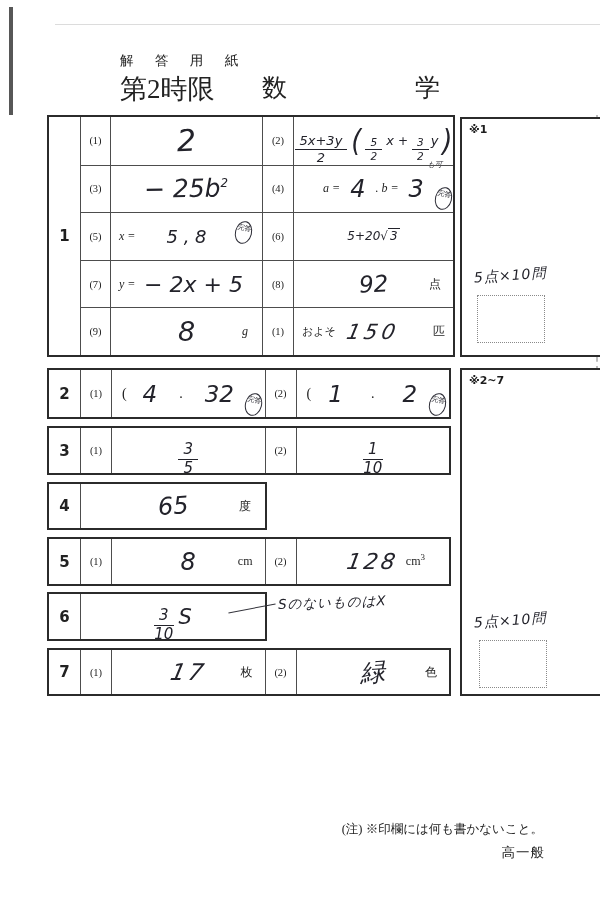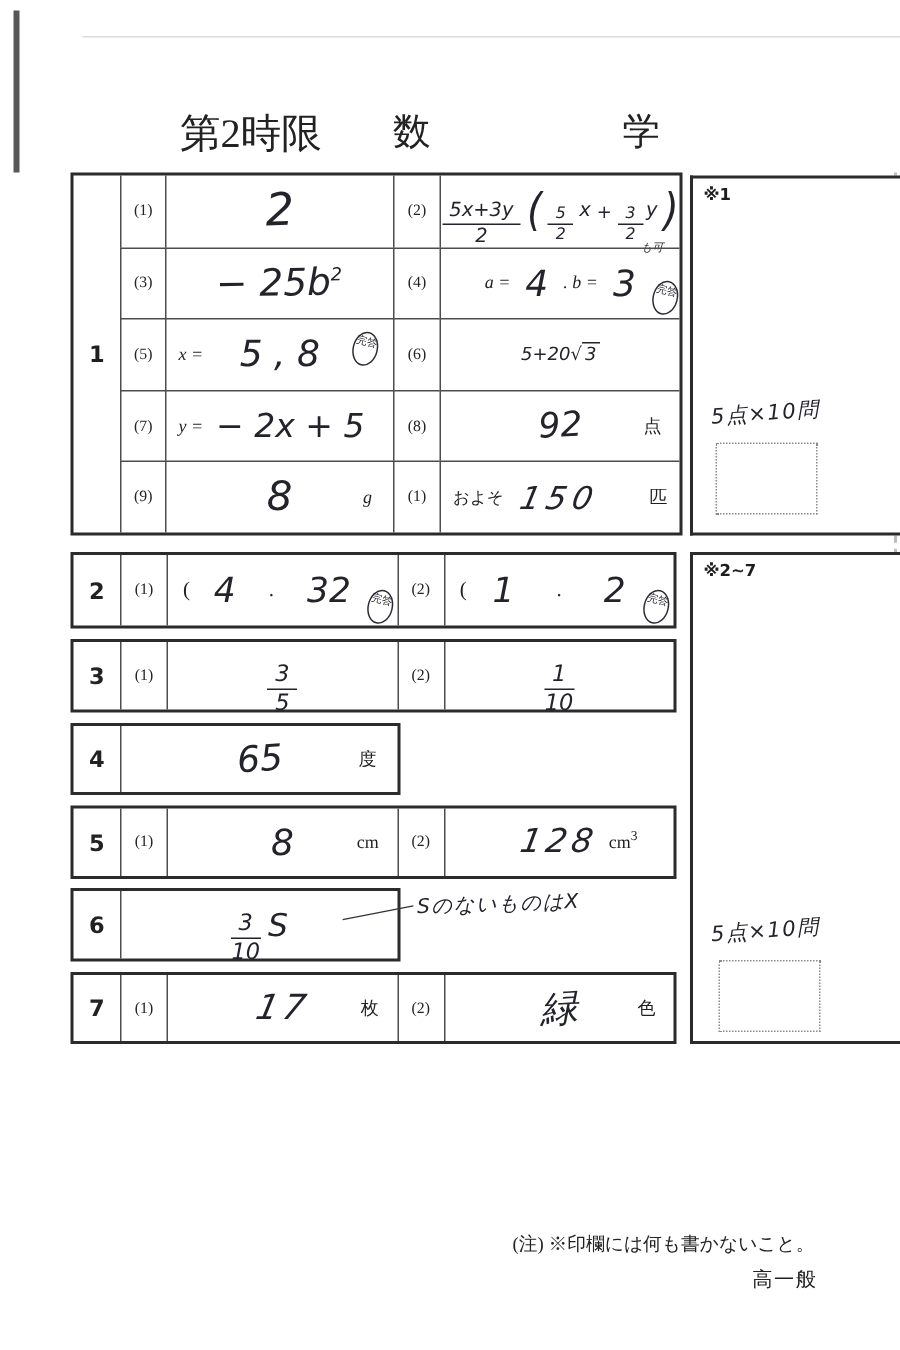--- a/index.html
+++ b/index.html
@@ -47,20 +47,21 @@
 </style>
 </head>
 <body>
 
 <div id="page">
 
   <div class="artifact" style="left:55px;top:24px;width:545px;height:1px;background:#cdcdcd;opacity:.7;"></div>
   <div class="artifact" style="left:9px;top:7px;width:4px;height:108px;background:#3a3a3a;opacity:.85;"></div>
   <div class="artifact" style="left:596px;top:115px;height:578px;width:0;border-left:2px dashed #9a9a9a;opacity:.65;"></div>
 
+  <div class="abs serif" style="left:120px;top:52px;font-size:13.5px;letter-spacing:9px;">解 答 用 紙</div>
   <div class="abs serif" style="left:120px;top:71px;font-size:27px;">第2時限</div>
   <div class="abs serif" style="left:262px;top:71px;font-size:25px;">数</div>
   <div class="abs serif" style="left:415px;top:71px;font-size:25px;">学</div>
 
   <div class="sidebox" style="left:460px;top:117px;width:139px;height:236px;">
     <span class="sidelabel">※1</span>
     <span class="hw scribnote" style="left:12px;top:148px;">5点×10問</span>
     <span class="dottedbox" style="left:15px;top:176px;width:66px;height:46px;"></span>
   </div>
   <div class="sidebox" style="left:460px;top:368px;width:139px;height:324px;">
@@ -112,21 +113,21 @@
       <span class="pfx">a =</span>
       <span class="hw" style="font-size:24px;">4</span>
       <span class="pfx">. b =</span>
       <span class="hw" style="font-size:24px;">3</span>
       <span class="kmark" style="right:1px;bottom:2px;">完答</span>
     </div>
 
     <div class="cell bl bt sublabel">(5)</div>
     <div class="cell bl bt">
       <span class="pfx pfx-abs">x =</span>
-      <span class="hw" style="font-size:24px;">5 , 8</span>
+      <span class="hw" style="font-size:18px;">5 , 8</span>
       <span class="kmark" style="right:10px;top:8px;">完答</span>
     </div>
     <div class="cell bl bt sublabel">(6)</div>
     <div class="cell bl bt">
       <span class="hw" style="font-size:12px;">
         <span>5+20</span><span>√</span><span class="rad">3</span>
       </span>
     </div>
 
     <div class="cell bl bt sublabel">(7)</div>

